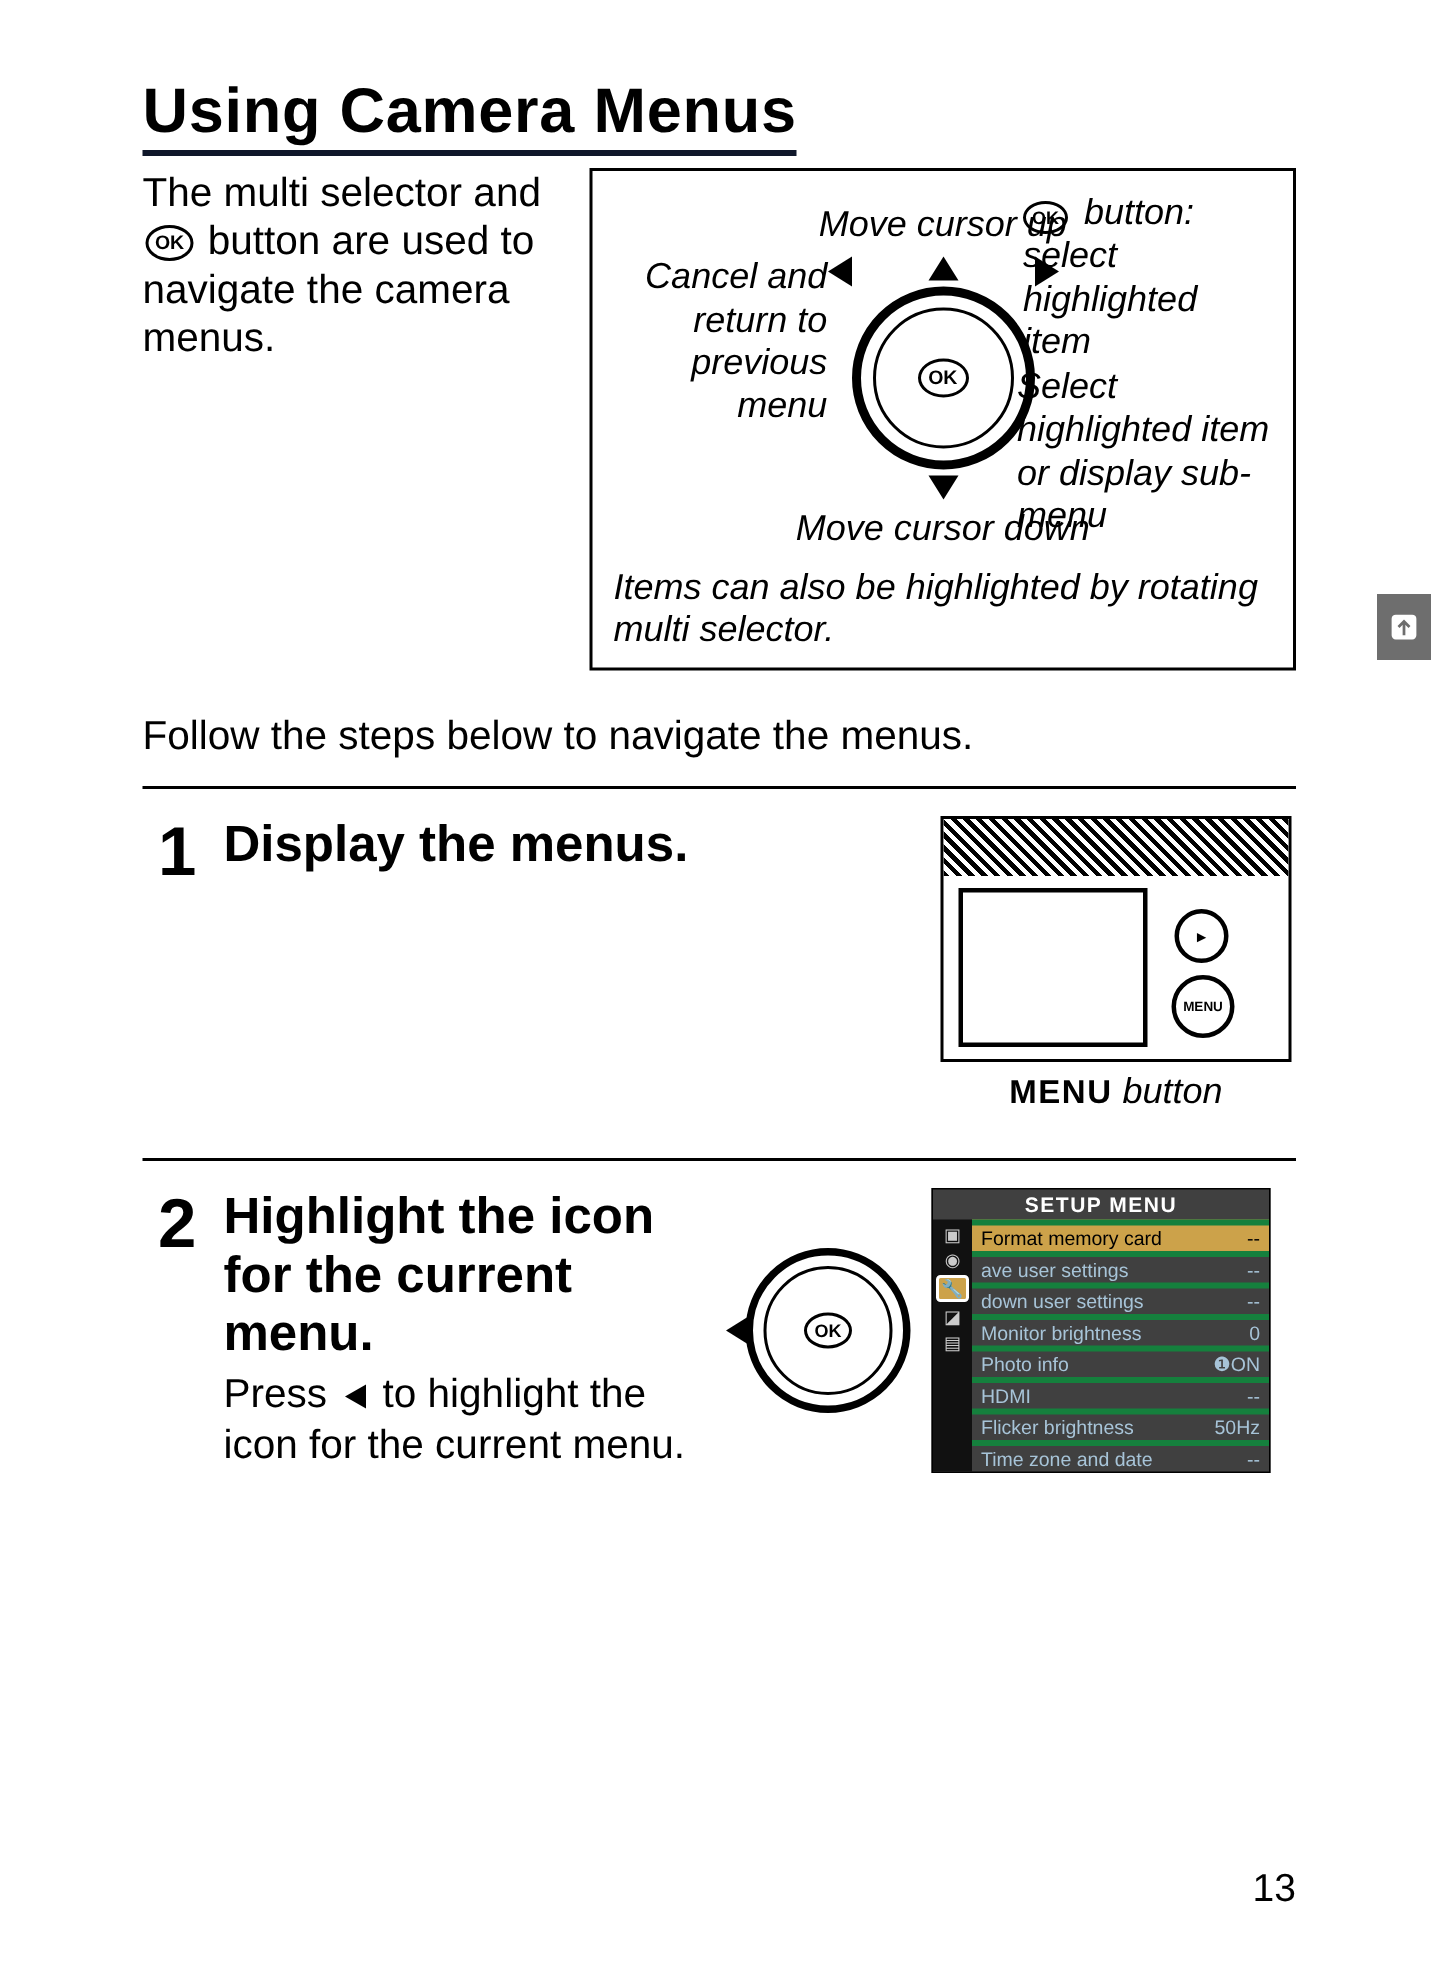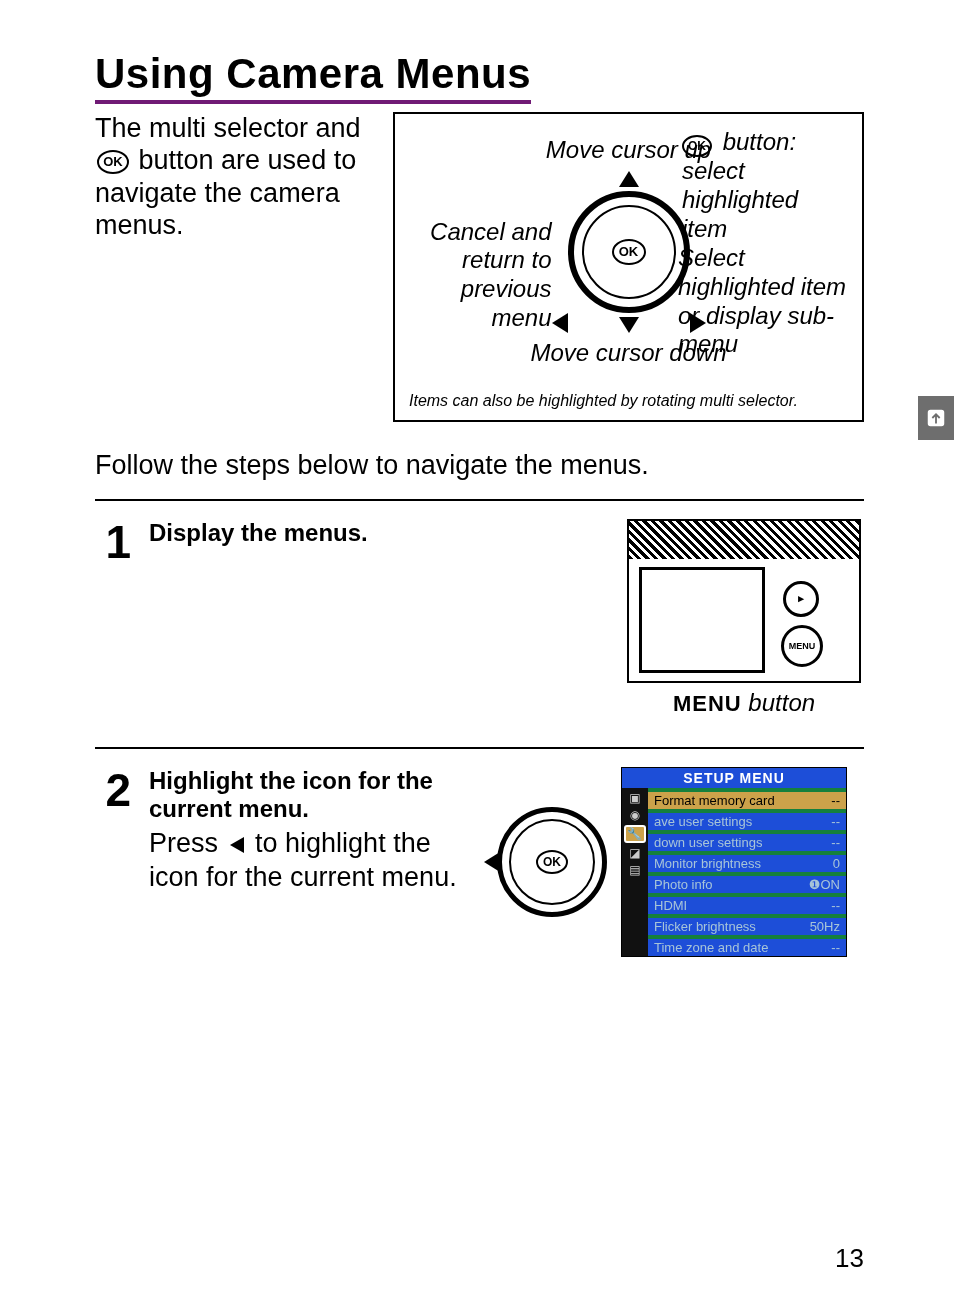--- a/index.html
+++ b/index.html
@@ -1,64 +1,64 @@
 <!DOCTYPE html>
 <html><head>
 <meta charset="utf-8">
 <style>
   html,body{margin:0;padding:0;background:#fff;color:#000;font-family:"Segoe UI","Myriad Pro",Arial,sans-serif}
   .page{width:954px;height:1314px;position:relative;box-sizing:border-box;padding:50px 90px 40px 95px}
-  h1{font-size:42px;font-weight:700;margin:0 0 8px 0;border-bottom:4px solid #701a75;display:inline-block;padding-bottom:2px;letter-spacing:.5px}
+  h1{font-size:42px;font-weight:700;margin:0 0 8px 0;border-bottom:4px solid #0f172a;display:inline-block;padding-bottom:2px;letter-spacing:.5px}
   .intro-row{display:flex;gap:28px;align-items:flex-start}
   .intro-text{flex:0 0 270px;font-size:27px;line-height:1.2}
   .intro-text .ok-inline{display:inline-block;border:2px solid #000;border-radius:50%;width:28px;height:20px;font-size:13px;font-weight:700;text-align:center;line-height:20px;vertical-align:middle;margin:0 2px}
   .diagram-box{flex:1;border:2px solid #000;padding:22px 14px 10px 14px;font-style:italic;font-size:24px;line-height:1.2}
-  .diag-mid{display:flex;align-items:flex-end;justify-content:center;gap:0;margin:6px 0}
+  .diag-mid{display:flex;align-items:flex-start;justify-content:center;gap:0;margin:6px 0}
   .diag-mid .side-label{width:140px;font-size:24px}
   .diag-mid .side-label.left{text-align:right}
   .diag-mid .side-label.right{text-align:left}
   .dial{width:110px;height:110px;border:6px solid #000;border-radius:50%;display:flex;align-items:center;justify-content:center;position:relative}
   .dial::before{content:"";position:absolute;inset:8px;border:2px solid #000;border-radius:50%}
   .dial .ok{border:2px solid #000;border-radius:50%;width:30px;height:22px;font-size:13px;font-weight:700;text-align:center;line-height:22px;font-style:normal}
   .tri{width:0;height:0;border-style:solid;display:inline-block}
   .tri.up{border-width:0 10px 16px 10px;border-color:transparent transparent #000 transparent}
   .tri.down{border-width:16px 10px 0 10px;border-color:#000 transparent transparent transparent}
   .tri.left{border-width:10px 16px 10px 0;border-color:transparent #000 transparent transparent}
   .tri.right{border-width:10px 0 10px 16px;border-color:transparent transparent transparent #000}
   .diag-center-col{display:flex;flex-direction:column;align-items:center;gap:4px}
   .diag-bottom{text-align:center;margin-top:4px}
-  .diag-caption{font-size:16px;margin-top:23px}
+  .diag-caption{font-size:24px;margin-top:10px}
   .ok-label{position:absolute;top:14px;right:20px;width:160px;font-style:italic;font-size:24px;line-height:1.2}
   .ok-label .ok-inline{display:inline-block;border:2px solid #000;border-radius:50%;width:26px;height:18px;font-size:12px;font-weight:700;text-align:center;line-height:18px;font-style:normal;margin-right:4px}
   .diag-wrap{position:relative}
   .select-label{position:absolute;top:130px;right:14px;width:170px;font-size:24px;line-height:1.2}
   .follow{font-size:27px;margin:28px 0 18px 0}
   hr.sep{border:none;border-top:2px solid #000;margin:0 0 18px 0}
   .step{display:flex;gap:18px;margin-bottom:30px}
   .step-num{font-size:46px;font-weight:700;line-height:1;width:36px;text-align:right;flex:0 0 auto}
   .step-body{flex:1}
-  .step-title{font-size:24px;font-weight:700;margin-bottom:4px}
+  .step-title{font-size:34px;font-weight:700;margin-bottom:4px}
   .step-text{font-size:27px;line-height:1.25}
   .step-text .menu-word{font-family:Arial,Helvetica,sans-serif;font-weight:700;letter-spacing:1px;font-size:22px}
   .step-text .tri-inline{vertical-align:middle;margin:0 4px}
   .step-img{flex:0 0 240px;display:flex;flex-direction:column;align-items:center;gap:6px}
   .cam-draw{width:230px;height:160px;border:2px solid #000;position:relative;background:#fff;overflow:hidden}
   .cam-top{position:absolute;top:0;left:0;right:0;height:38px;background:repeating-linear-gradient(45deg,#000 0 3px,#fff 3px 6px)}
   .cam-btn{position:absolute;border:3px solid #000;border-radius:50%;background:#fff;display:flex;align-items:center;justify-content:center;font-size:11px;font-weight:700}
   .cam-btn.play{width:30px;height:30px;top:60px;right:40px}
   .cam-btn.menu{width:36px;height:36px;top:104px;right:36px;font-size:9px}
   .cam-screen{position:absolute;top:46px;left:10px;width:120px;height:100px;border:3px solid #000}
   .cam-caption{font-style:italic;font-size:24px}
   .cam-caption .menu-word{font-family:Arial,Helvetica,sans-serif;font-weight:700;letter-spacing:1px;font-style:normal;font-size:22px}
   .step2-img{flex:0 0 340px;display:flex;align-items:center;gap:14px}
   .small-dial{width:100px;height:100px;border:5px solid #000;border-radius:50%;display:flex;align-items:center;justify-content:center;position:relative;flex:0 0 auto}
   .small-dial::before{content:"";position:absolute;inset:7px;border:2px solid #000;border-radius:50%}
   .small-dial .ok{border:2px solid #000;border-radius:50%;width:28px;height:20px;font-size:12px;font-weight:700;text-align:center;line-height:20px}
   .small-dial .tri.left{position:absolute;left:-18px;top:50%;transform:translateY(-50%)}
-  .setup-menu{width:224px;background:#1d4ed8;font-size:13px;color:#fff;border:1px solid #000}
+  .setup-menu{width:224px;background:#404040;font-size:13px;color:#fff;border:1px solid #000}
   .setup-title{text-align:center;font-weight:700;letter-spacing:1px;padding:2px 0;font-size:14px}
   .setup-body{display:flex}
   .setup-icons{width:26px;background:#111;display:flex;flex-direction:column;align-items:center;gap:3px;padding:3px 0;font-size:12px;color:#ccc}
   .setup-icons .hl{background:#cca24a;color:#000;border:2px solid #fff;border-radius:3px;padding:0 2px}
   .setup-items{flex:1}
   .setup-row{display:flex;justify-content:space-between;padding:1px 6px;border-top:4px solid #15803d;color:#a7c4d8}
   .setup-row.sel{background:#cca24a;color:#000}
   .page-num{position:absolute;bottom:40px;right:90px;font-size:26px}
   .side-tab{position:absolute;right:0;top:396px;width:36px;height:44px;background:#6e6e6e;display:flex;align-items:center;justify-content:center}
   .side-tab svg{width:22px;height:22px}

